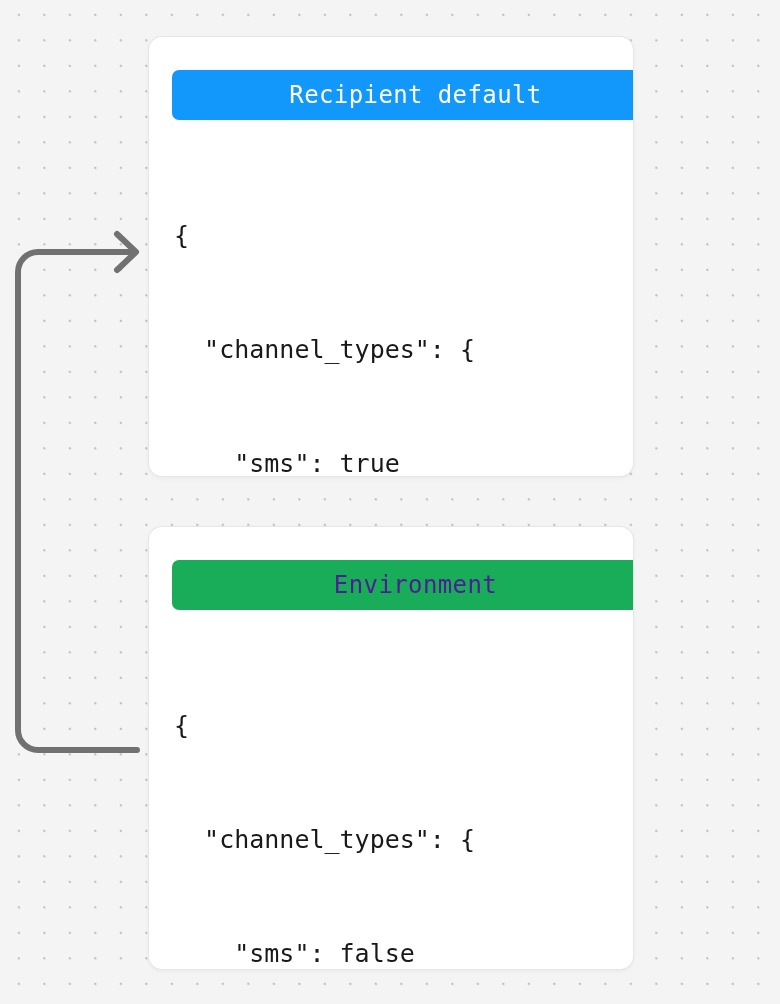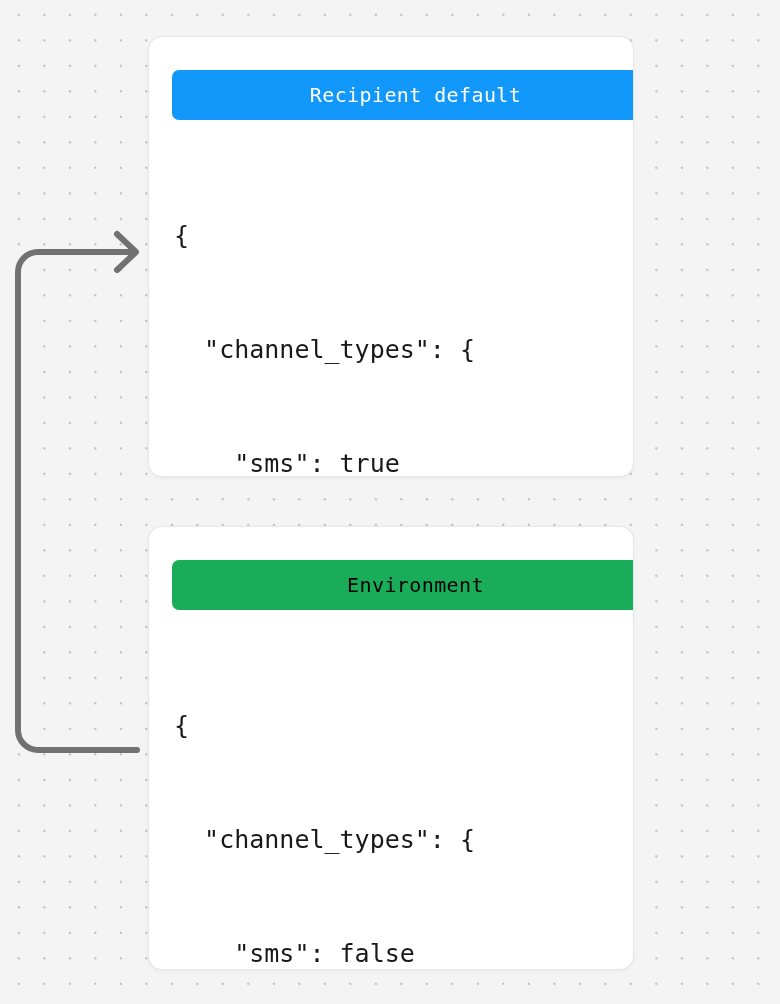--- a/index.html
+++ b/index.html
@@ -61,21 +61,21 @@
     position: absolute;
     left: 23px;
     top: 33px;
     width: 487px;
     height: 50px;
     border-radius: 7px;
     display: flex;
     align-items: center;
     justify-content: center;
     color: #ffffff;
-    font-size: 20px;
+    font-size: 24px;
     letter-spacing: 0.4px;
     line-height: 1;
     user-select: none;
   }
 
   .card-body {
     position: absolute;
     left: 25px;
     top: 104px;
     right: 14px;
@@ -110,21 +110,21 @@
       <span class="code-line">    "sms": true</span>
       
       
       
       
       
     </div>
   </div>
 
   <div class="card card-environment">
-    <div class="card-header" style="background: rgb(26, 173, 89); color: #000000; align-items: center;">
+    <div class="card-header" style="background: rgb(26, 173, 89); color: #4c1d95; align-items: center;">
       <span>Environment</span>
     </div>
     <div class="card-body">
       <span class="code-line">{</span>
       <span class="code-line">  "channel_types": {</span>
       <span class="code-line">    "sms": false</span>
       
       
       
       

